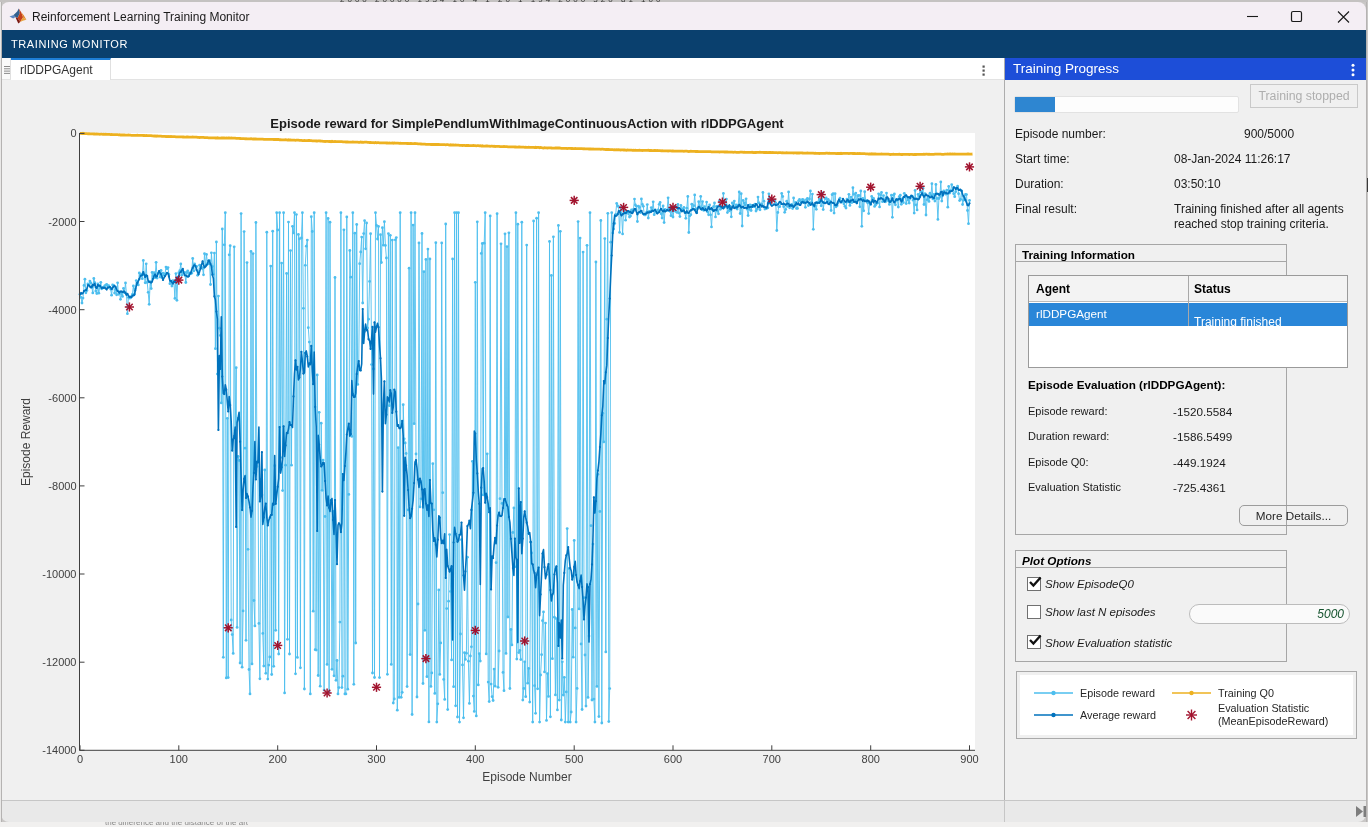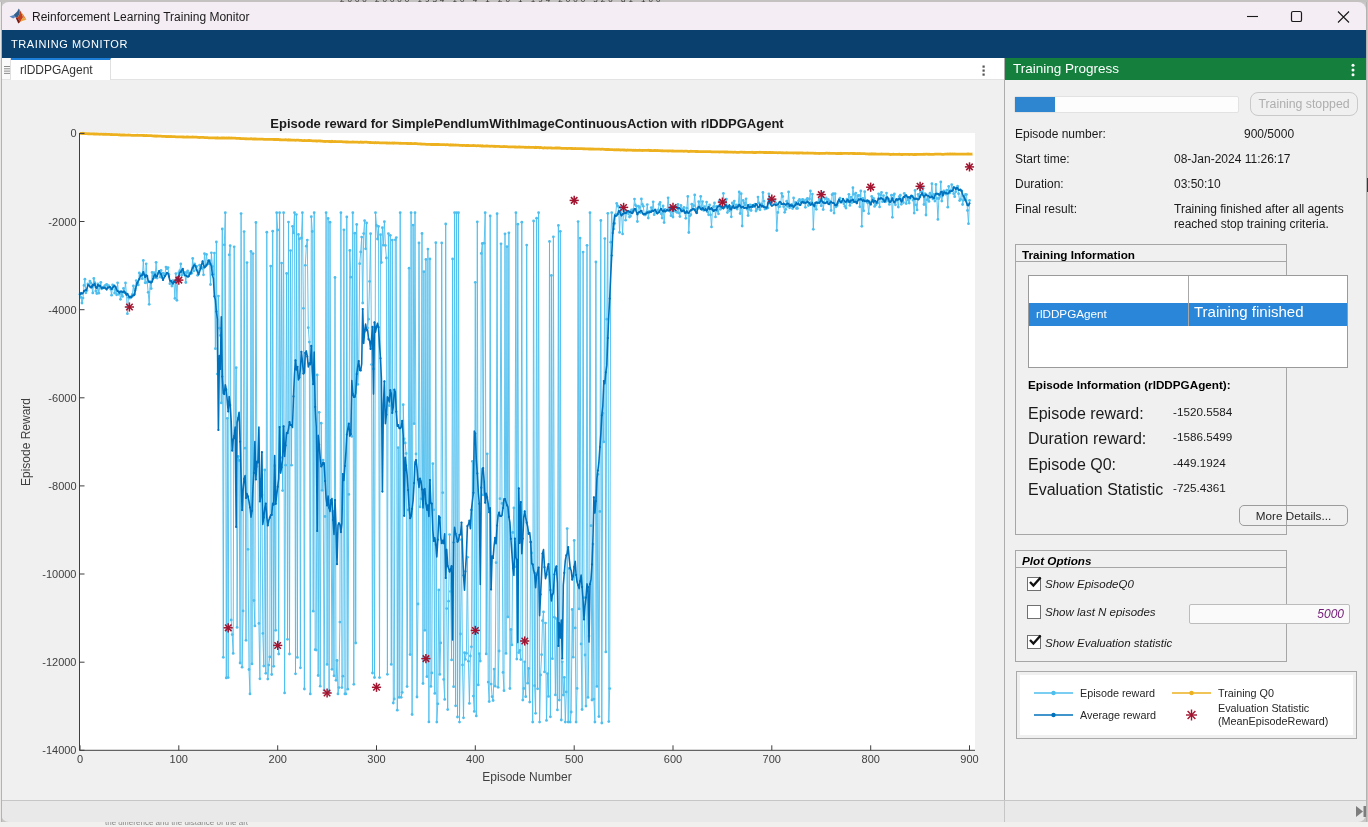--- a/index.html
+++ b/index.html
@@ -2,54 +2,54 @@
 <html><head>
 <meta charset="utf-8">
 <style>
 * { margin:0; padding:0; box-sizing:border-box; }
 html,body { width:1368px; height:827px; overflow:hidden; font-family:"Liberation Sans",sans-serif; background:#c9c7c6; }
 .abs { position:absolute; }
 #titlebar { position:absolute; left:1px; top:2px; width:1365px; height:28px; background:#f4eef4; border-radius:8px 8px 0 0; }
 #titlebar .title { position:absolute; left:31px; top:8px; font-size:12px; color:#1a1a1a; }
 #ribbon { position:absolute; left:1px; top:30px; width:1365px; height:28px; background:#0a406e; }
 #ribbon span { position:absolute; left:10px; top:8px; color:#fff; font-size:11px; letter-spacing:0.6px; }
-#panelhead { position:absolute; left:1005px; top:58px; width:361px; height:22px; background:#15803d; }
+#panelhead { position:absolute; left:1005px; top:58px; width:361px; height:22px; background:#1d4ed8; }
 #panelhead span { position:absolute; left:8px; top:3px; color:#fff; font-size:13.5px; }
 #tabstrip { position:absolute; left:1px; top:58px; width:1003px; height:22px; background:#ffffff; border-bottom:1px solid #e3e3e3; }
 #tabgutter { position:absolute; left:1px; top:58px; width:10px; height:21px; background:#fafafa; border-right:1px solid #e0e0e0; }
 #tab { position:absolute; left:11px; top:58px; width:100px; height:22px; background:#fff; border-top:2.5px solid #1d7ed7; border-right:1px solid #e0e0e0; }
 #tab span { position:absolute; left:9px; top:3px; font-size:12px; color:#333; }
 #content { position:absolute; left:1px; top:80px; width:1003px; height:720px; background:#f0f0f0; }
 #rpanel { position:absolute; left:1005px; top:80px; width:361px; height:720px; background:#f0f0f0; }
 #vdivider { position:absolute; left:1004px; top:58px; width:1px; height:742px; background:#adadad; }
 #plotsvg { position:absolute; left:0; top:0; z-index:5; }
 .tl { font-size:11px; fill:#404040; stroke:none; font-family:"Liberation Sans",sans-serif; }
 .ttl { font-size:13px; font-weight:bold; fill:#1a1a1a; font-family:"Liberation Sans",sans-serif; }
 .axl { font-size:12px; fill:#404040; font-family:"Liberation Sans",sans-serif; }
 #pbar { position:absolute; left:1014px; top:96px; width:225px; height:17px; background:#fdfdfd; border:1px solid #e2e2e2; border-radius:2px; }
 #pbarfill { position:absolute; left:0; top:0; width:40px; height:15px; background:#2e86d1; }
-#stopbtn { position:absolute; left:1250px; top:92px; width:108px; height:24px; border:1px solid #c9c9c9; border-radius:8px; color:#aeaeae; font-size:12.3px; text-align:center; line-height:22px; }
+#stopbtn { position:absolute; left:1250px; top:84px; width:108px; height:24px; border:1px solid #c9c9c9; border-radius:0; color:#aeaeae; font-size:12.3px; text-align:center; line-height:22px; }
 .lbl { position:absolute; font-size:12px; color:#1a1a1a; }
 .panelbox { position:absolute; left:1015px; width:272px; border:1px solid #a6a6a6; }
 .ptitle { position:absolute; left:6px; top:3px; font-size:11.7px; font-weight:bold; color:#000; }
 .psep { position:absolute; left:0; top:16px; width:100%; height:1px; background:#a6a6a6; }
 #tinfo { top:244px; height:291px; }
 #table { position:absolute; left:12px; top:30px; width:320px; height:93px; background:#fff; border:1px solid #9a9a9a; }
 #thead { position:absolute; left:0; top:0; width:100%; height:26px; background:#f3f3f3; border-bottom:1px solid #bbb; }
 #trow { position:absolute; left:0; top:27px; width:100%; height:23px; background:#2986d8; }
 #tcol { position:absolute; left:159px; top:0; width:1px; height:50px; background:#a8a8a8; }
 #epinfo-title { position:absolute; left:12px; top:133px; font-size:11.7px; font-weight:bold; color:#000; }
-.erow { position:absolute; left:12px; font-size:16px; color:#1a1a1a; }
+.erow { position:absolute; left:12px; font-size:11px; color:#1a1a1a; }
 .eval { position:absolute; left:157px; font-size:11.7px; color:#1a1a1a; }
 #morebtn { position:absolute; left:223px; top:260px; width:109px; height:21px; border:1px solid #9c9c9c; border-radius:5px; font-size:11.7px; color:#262626; text-align:center; line-height:19px; }
 #popts { top:550px; height:112px;font-style:italic; }
 .cb { position:absolute; left:11px; width:14px; height:14px; background:#fff; border:1.4px solid #707070; }
 .cb svg { position:absolute; left:-1px; top:-4px; }
 .cblbl { position:absolute; left:29px; font-size:11.5px; color:#1a1a1a; }
-#nfield { position:absolute; left:173px; top:53px; width:161px; height:20px; background:#fafafa; border:1px solid #bcbcbc; border-radius:2px; color:#701a75; font-size:12px; text-align:right; line-height:18px; padding-right:5px; }
+#nfield { position:absolute; left:173px; top:53px; width:161px; height:20px; background:#fafafa; border:1px solid #bcbcbc; border-radius:10px; color:#14532d; font-size:12px; text-align:right; line-height:18px; padding-right:5px; }
 #legendbox { position:absolute; left:1016px; top:671px; width:341px; height:68px; border:1px solid #aaa; background:#f0f0f0; }
 #legendin { position:absolute; left:3px; top:3px; width:333px; height:60px; background:#fff; }
 .leg { position:absolute; font-size:10.8px; color:#262626; }
 #statusbar { position:absolute; left:1px; top:800px; width:1365px; height:22px; background:#e9e9e9; border-top:1px solid #c6c6c6; border-radius:0 0 8px 8px; }
 #lout { position:absolute; left:0; top:2px; width:1px; height:823px; background:#e9e8e7; } #lborder { position:absolute; left:1px; top:2px; width:1px; height:820px; background:#b5b3b2; }
 #rborder { position:absolute; left:1366px; top:2px; width:1px; height:820px; background:#b5b3b2; }
 #botstrip { position:absolute; left:0; top:822px; width:1368px; height:5px; background:#f1f0ef; overflow:hidden; }
 #topstrip { position:absolute; left:0; top:0; width:1368px; height:2px; background:#c4c2c1; overflow:hidden; }
 </style>
 </head>
@@ -1643,27 +1643,31 @@
 <span class="lbl" style="left:1174px;top:152px">08-Jan-2024 11:26:17</span>
 <span class="lbl" style="left:1015px;top:177px">Duration:</span>
 <span class="lbl" style="left:1174px;top:177px">03:50:10</span>
 <span class="lbl" style="left:1015px;top:202px">Final result:</span>
 <span class="lbl" style="left:1174px;top:202px;width:180px;line-height:14.5px">Training finished after all agents reached stop training criteria.</span>
 
 <div class="panelbox" id="tinfo">
   <span class="ptitle">Training Information</span>
     <div class="psep"></div>
   <div id="table">
+    <div id="thead">
+        <span style="position:absolute;left:7px;top:6px;font-size:12px;font-weight:bold;color:#000">Agent</span>
+        <span style="position:absolute;left:165px;top:6px;font-size:12px;font-weight:bold;color:#000">Status</span>
+      </div>
     <div id="trow">
         <span style="position:absolute;left:7px;top:4px;font-size:11.7px;color:#fff">rlDDPGAgent</span>
-        <span style="position:absolute;left:165px;top:0;font-size:15px;color:#fff">Training finished</span>
+        <span style="position:absolute;left:165px;top:12px;font-size:12px;color:#fff">Training finished</span>
       </div>
     <div id="tcol"></div>
   </div>
-  <span id="epinfo-title">Episode Information (rlDDPGAgent):</span>
+  <span id="epinfo-title">Episode Evaluation (rlDDPGAgent):</span>
   <span class="erow" style="top:160px">Episode reward:</span>
     <span class="eval" style="top:160px">-1520.5584</span>
   <span class="erow" style="top:185px">Duration reward:</span>
     <span class="eval" style="top:185px">-1586.5499</span>
   <span class="erow" style="top:211px">Episode Q0:</span>
     <span class="eval" style="top:211px">-449.1924</span>
   <span class="erow" style="top:236px">Evaluation Statistic</span>
     <span class="eval" style="top:236px">-725.4361</span>
   <div id="morebtn">More Details...</div>
 </div>

